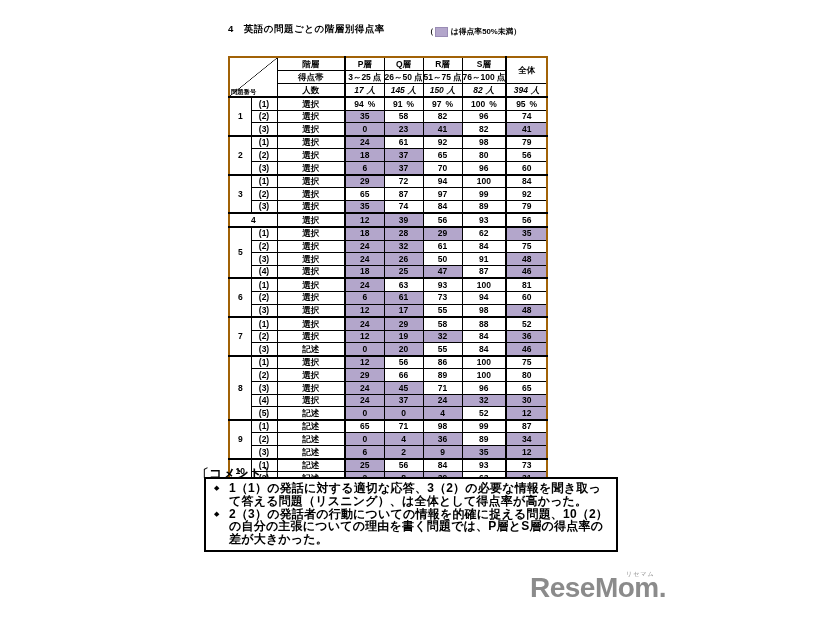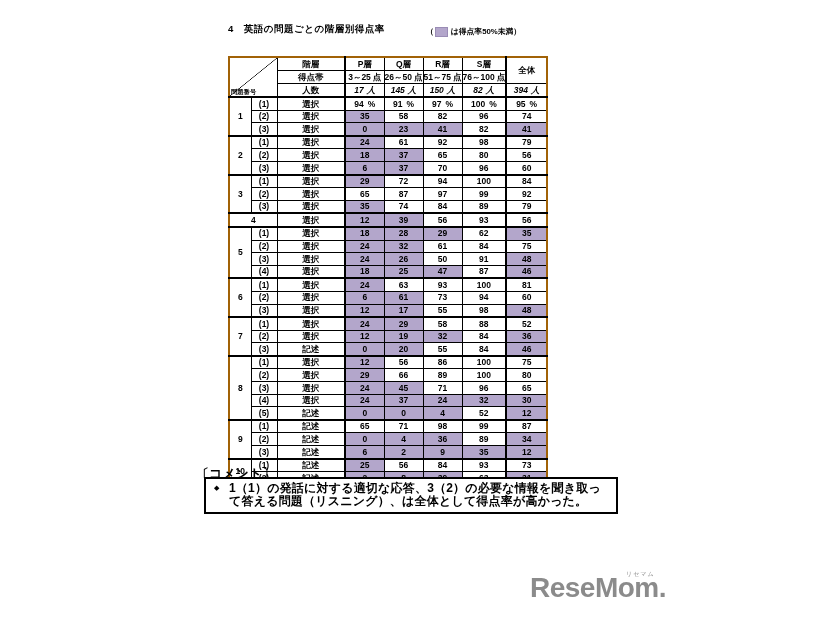--- a/index.html
+++ b/index.html
@@ -416,20 +416,24 @@
         </tr>
       </tbody>
   </table>
 
   <div class="comments-label">〔コメント〕</div>
   <div class="comment-box" id="comment-box">
       <div class="comment-item">
         <span class="marker">◆</span>
         <div class="text">1（1）の発話に対する適切な応答、3（2）の必要な情報を聞き取って答える問題（リスニング）、は全体として得点率が高かった。</div>
       </div>
+      <div class="comment-item">
+        <span class="marker">◆</span>
+        <div class="text">2（3）の発話者の行動についての情報を的確に捉える問題、10（2）の自分の主張についての理由を書く問題では、P層とS層の得点率の差が大きかった。</div>
+      </div>
     </div>
 
   <div class="logo">
     <span class="logo-text">ReseMom</span><span class="logo-dot">.</span>
     <span class="logo-ruby">リセマム</span>
   </div>
 
 </div>
 
 </body></html>

